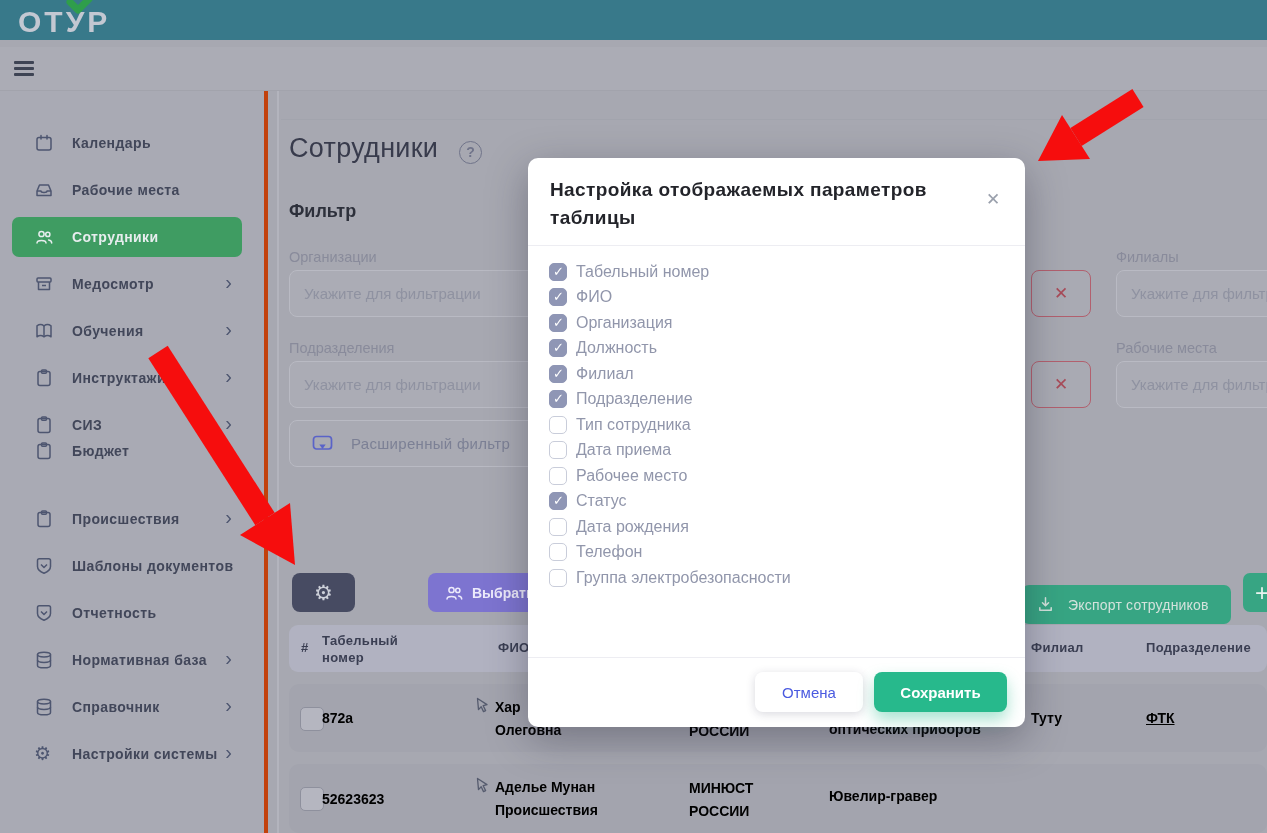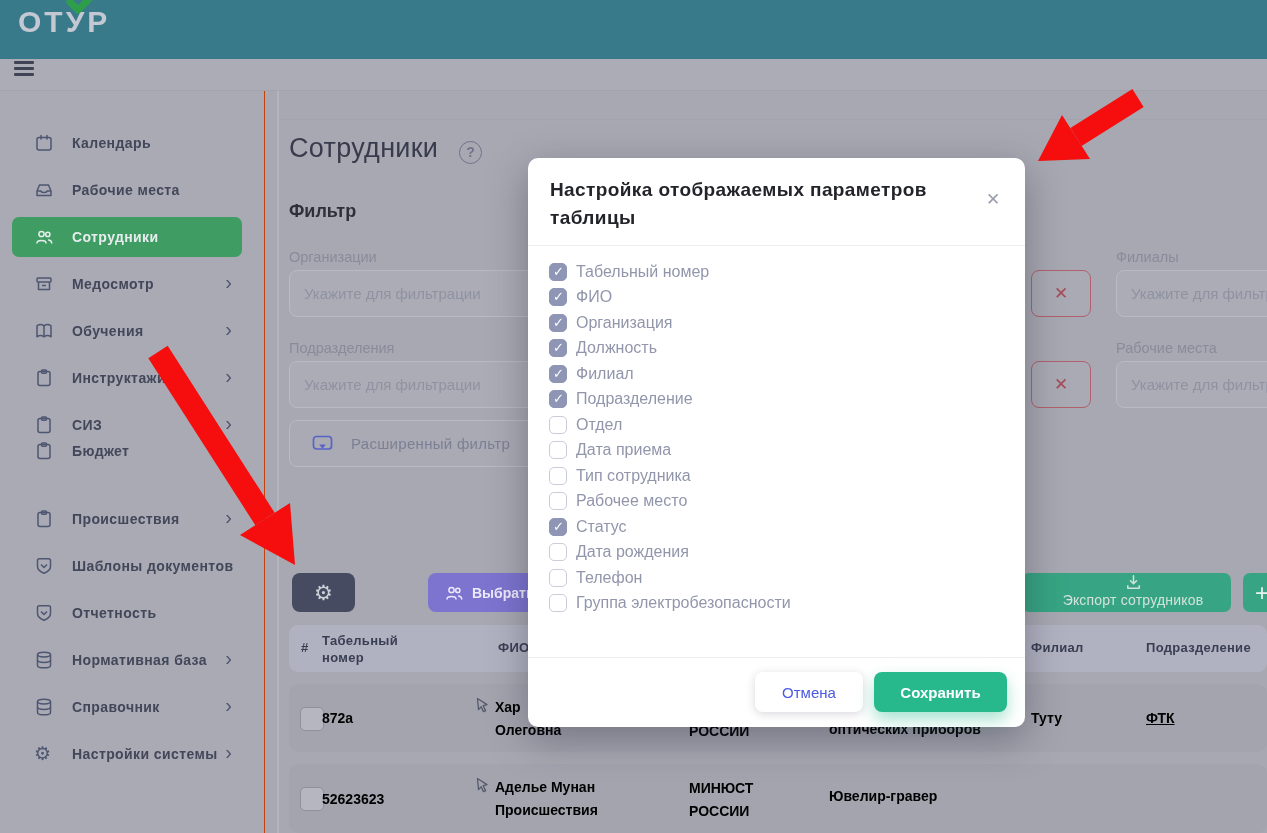--- a/index.html
+++ b/index.html
@@ -1,30 +1,30 @@
 <!DOCTYPE html>
 <html><head>
 <meta charset="utf-8">
 <style>
   html,body{margin:0;padding:0;background:#8d8e97;}
   #canvas{position:relative;width:1267px;height:833px;overflow:hidden;
     font-family:"Liberation Sans","DejaVu Sans",sans-serif;background:#a7a8b1;}
   .abs{position:absolute;}
 
   
-  #topbar{left:0;top:0;width:1267px;height:59px;background:#38798a;z-index:5;}
+  #topbar{left:0;top:0;width:1267px;height:40px;background:#38798a;z-index:5;}
   #logo{left:18px;top:5px;font-size:30px;font-weight:700;letter-spacing:3px;color:#c3c8d2;}
   #logo .u-wrap{position:relative;display:inline-block;}
   #logo svg{position:absolute;left:-2px;top:-7px;}
   #subbar{left:0;top:47px;width:1267px;height:43px;background:#abacb5;border-bottom:1px solid #a2a3ac;z-index:4;}
   #burger{left:14px;top:14px;width:20px;height:15px;cursor:pointer;}
   #burger span{display:block;height:2.6px;background:#3e4454;margin-bottom:3.4px;border-radius:1px;}
 
   
-  #sidebar{left:0;top:90px;width:264px;height:743px;background:#a9aab4;border-right:1px solid #c2410c;z-index:3;}
+  #sidebar{left:0;top:90px;width:264px;height:743px;background:#a9aab4;border-right:4px solid #c2410c;z-index:3;}
   #vline2{left:277px;top:90px;width:2px;height:743px;background:#b3b4bd;z-index:2;}
   #hline{left:281px;top:119px;width:986px;height:1px;background:#9ea0aa;opacity:.55;z-index:2;}
   .side-item{position:absolute;left:12px;width:230px;height:40px;border-radius:7px;display:flex;align-items:center;cursor:pointer;color:#42475a;}
   .side-item .ic{width:20px;height:20px;margin-left:22px;flex:0 0 20px;color:#4e5670;}
   .side-item .lbl{margin-left:18px;font-size:14px;font-weight:700;letter-spacing:.4px;}
   .side-item .chev{position:absolute;right:10px;top:50%;transform:translateY(-58%);font-size:20px;color:#4e5670;font-weight:400;}
   .side-item.active{background:#3f9c62;color:#e7edee;}
   .side-item.active .ic{color:#e7edee;}
   #side-footer{left:36px;top:822px;font-size:15px;color:#585c6d;}
   .gearglyph{font-size:19px;line-height:20px;}
@@ -45,22 +45,22 @@
   .clear-btn{width:60px;height:47px;box-sizing:border-box;border:1px solid #b2606e;border-radius:8px;background:#a9aab3;
     color:#a84b59;font-size:17px;display:flex;align-items:center;justify-content:center;cursor:pointer;}
 
   
   #gear-btn{left:292px;top:573px;width:63px;height:39px;background:#474b62;border-radius:8px;display:flex;
     align-items:center;justify-content:center;color:#cdd0d9;font-size:21px;cursor:pointer;z-index:6;}
   #select-btn{left:428px;top:573px;width:136px;height:39px;background:#7d74d0;border-radius:8px;display:flex;
     align-items:center;color:#eceafb;cursor:pointer;z-index:6;}
   #select-btn .t{font-size:14px;font-weight:700;margin-left:8px;}
   #select-btn svg{margin-left:16px;}
-  #export-btn{left:1022px;top:573px;width:209px;height:39px;background:#37a583;border-radius:7px;display:flex;
-    align-items:center;cursor:pointer;z-index:6;flex-direction:column;}
+  #export-btn{left:1022px;top:585px;width:209px;height:39px;background:#37a583;border-radius:7px;display:flex;
+    align-items:center;cursor:pointer;z-index:6;}
   #export-btn .t{font-size:14px;color:#d3e2dc;margin-left:13px;letter-spacing:.2px;}
   #export-btn svg{margin-left:14px;}
   #add-btn{left:1243px;top:573px;width:90px;height:39px;background:#37a583;border-radius:7px;color:#e8f3ef;
     font-size:24px;font-weight:400;display:flex;align-items:center;cursor:pointer;z-index:6;}
   #add-btn .plus{margin-left:12px;line-height:36px;}
 
   
   #thead{left:289px;top:625px;width:978px;height:47px;background:#b1b2c1;border-radius:9px;color:#3a3e52;z-index:1;}
   #thead span{position:absolute;font-size:13px;font-weight:700;letter-spacing:.3px;}
   .trow{left:289px;width:978px;background:#a3a4ae;border-radius:10px;color:#000000;z-index:1;}
@@ -343,29 +343,25 @@
       <div class="opt">
           <span class="cbx checked"></span>
           <span class="ol">Филиал</span>
         </div>
       <div class="opt">
           <span class="cbx checked"></span>
           <span class="ol">Подразделение</span>
         </div>
       <div class="opt">
           <span class="cbx"></span>
-          <span class="ol">Отдел</span>
+          <span class="ol">Тип сотрудника</span>
         </div>
       <div class="opt">
           <span class="cbx"></span>
           <span class="ol">Дата приема</span>
-        </div>
-      <div class="opt">
-          <span class="cbx"></span>
-          <span class="ol">Тип сотрудника</span>
         </div>
       <div class="opt">
           <span class="cbx"></span>
           <span class="ol">Рабочее место</span>
         </div>
       <div class="opt">
           <span class="cbx checked"></span>
           <span class="ol">Статус</span>
         </div>
       <div class="opt">

